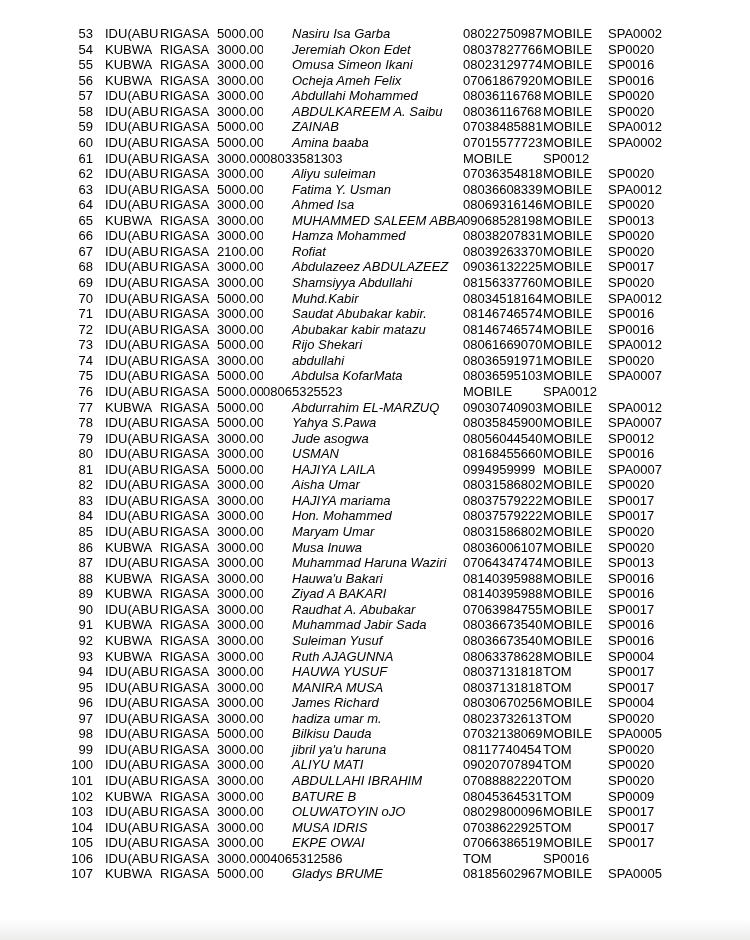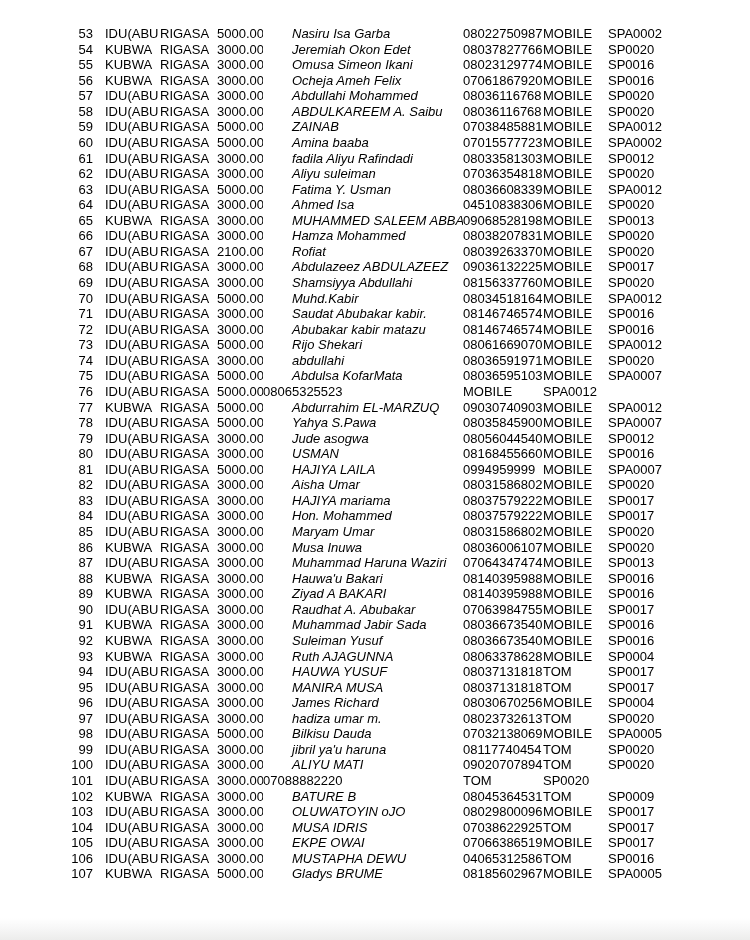--- a/index.html
+++ b/index.html
@@ -134,21 +134,20 @@
     <div class="cell c-name">Amina baaba</div>
     <div class="cell c-phone">07015577723</div>
     <div class="cell c-type">MOBILE</div>
     <div class="cell c-code">SPA0002</div>
   </div>
       <div class="row">
     <div class="cell c-num">61</div>
     <div class="cell c-loc">IDU(ABU</div>
     <div class="cell c-branch">RIGASA</div>
     <div class="cell c-amount">3000.00</div>
-    <div class="cell c-name">fadila Aliyu Rafindadi</div>
     <div class="cell c-phone">08033581303</div>
     <div class="cell c-type">MOBILE</div>
     <div class="cell c-code">SP0012</div>
   </div>
       <div class="row">
     <div class="cell c-num">62</div>
     <div class="cell c-loc">IDU(ABU</div>
     <div class="cell c-branch">RIGASA</div>
     <div class="cell c-amount">3000.00</div>
     <div class="cell c-name">Aliyu suleiman</div>
@@ -165,21 +164,21 @@
     <div class="cell c-phone">08036608339</div>
     <div class="cell c-type">MOBILE</div>
     <div class="cell c-code">SPA0012</div>
   </div>
       <div class="row">
     <div class="cell c-num">64</div>
     <div class="cell c-loc">IDU(ABU</div>
     <div class="cell c-branch">RIGASA</div>
     <div class="cell c-amount">3000.00</div>
     <div class="cell c-name">Ahmed Isa</div>
-    <div class="cell c-phone">04510838306</div>
+    <div class="cell c-phone">08069316146</div>
     <div class="cell c-type">MOBILE</div>
     <div class="cell c-code">SP0020</div>
   </div>
       <div class="row">
     <div class="cell c-num">65</div>
     <div class="cell c-loc">KUBWA</div>
     <div class="cell c-branch">RIGASA</div>
     <div class="cell c-amount">3000.00</div>
     <div class="cell c-name">MUHAMMED SALEEM ABBAS</div>
     <div class="cell c-phone">09068528198</div>
@@ -533,20 +532,21 @@
     <div class="cell c-name">ALIYU MATI</div>
     <div class="cell c-phone">09020707894</div>
     <div class="cell c-type">TOM</div>
     <div class="cell c-code">SP0020</div>
   </div>
       <div class="row">
     <div class="cell c-num">101</div>
     <div class="cell c-loc">IDU(ABU</div>
     <div class="cell c-branch">RIGASA</div>
     <div class="cell c-amount">3000.00</div>
+    <div class="cell c-name">ABDULLAHI IBRAHIM</div>
     <div class="cell c-phone">07088882220</div>
     <div class="cell c-type">TOM</div>
     <div class="cell c-code">SP0020</div>
   </div>
       <div class="row">
     <div class="cell c-num">102</div>
     <div class="cell c-loc">KUBWA</div>
     <div class="cell c-branch">RIGASA</div>
     <div class="cell c-amount">3000.00</div>
     <div class="cell c-name">BATURE B</div>
@@ -582,21 +582,20 @@
     <div class="cell c-name">EKPE OWAI</div>
     <div class="cell c-phone">07066386519</div>
     <div class="cell c-type">MOBILE</div>
     <div class="cell c-code">SP0017</div>
   </div>
       <div class="row">
     <div class="cell c-num">106</div>
     <div class="cell c-loc">IDU(ABU</div>
     <div class="cell c-branch">RIGASA</div>
     <div class="cell c-amount">3000.00</div>
-    <div class="cell c-name">MUSTAPHA DEWU</div>
     <div class="cell c-phone">04065312586</div>
     <div class="cell c-type">TOM</div>
     <div class="cell c-code">SP0016</div>
   </div>
       <div class="row">
     <div class="cell c-num">107</div>
     <div class="cell c-loc">KUBWA</div>
     <div class="cell c-branch">RIGASA</div>
     <div class="cell c-amount">5000.00</div>
     <div class="cell c-name">Gladys BRUME</div>

